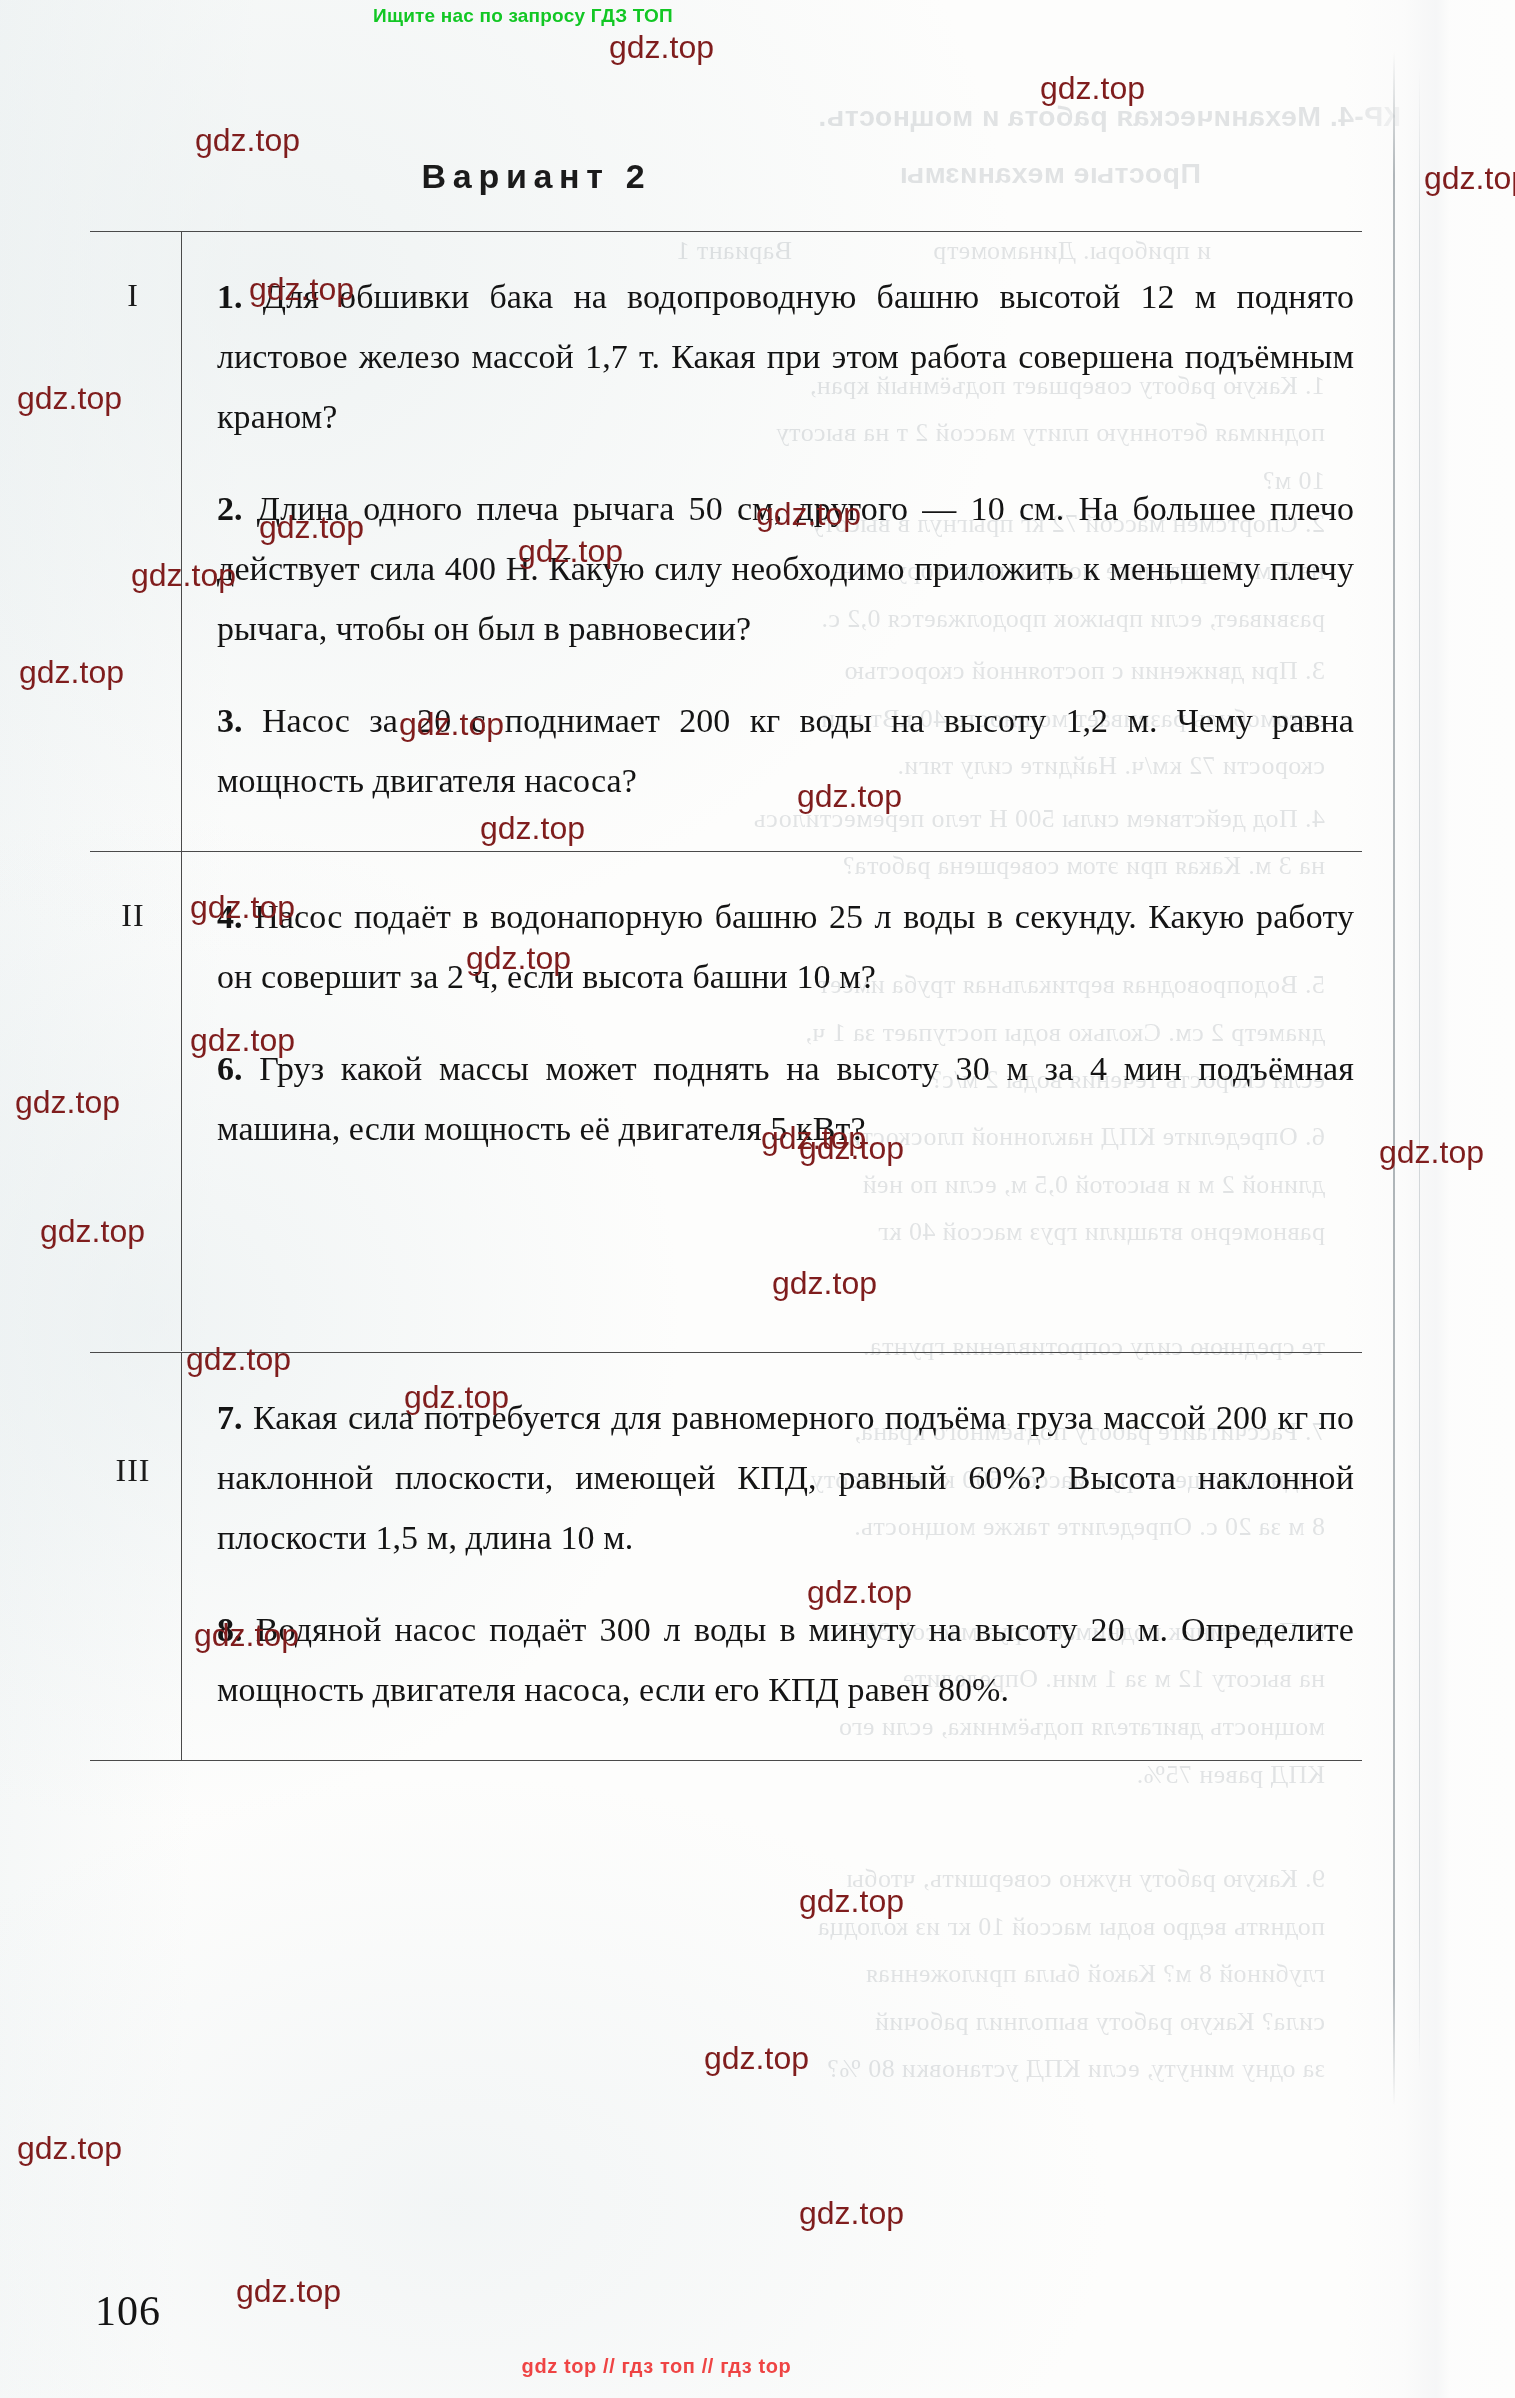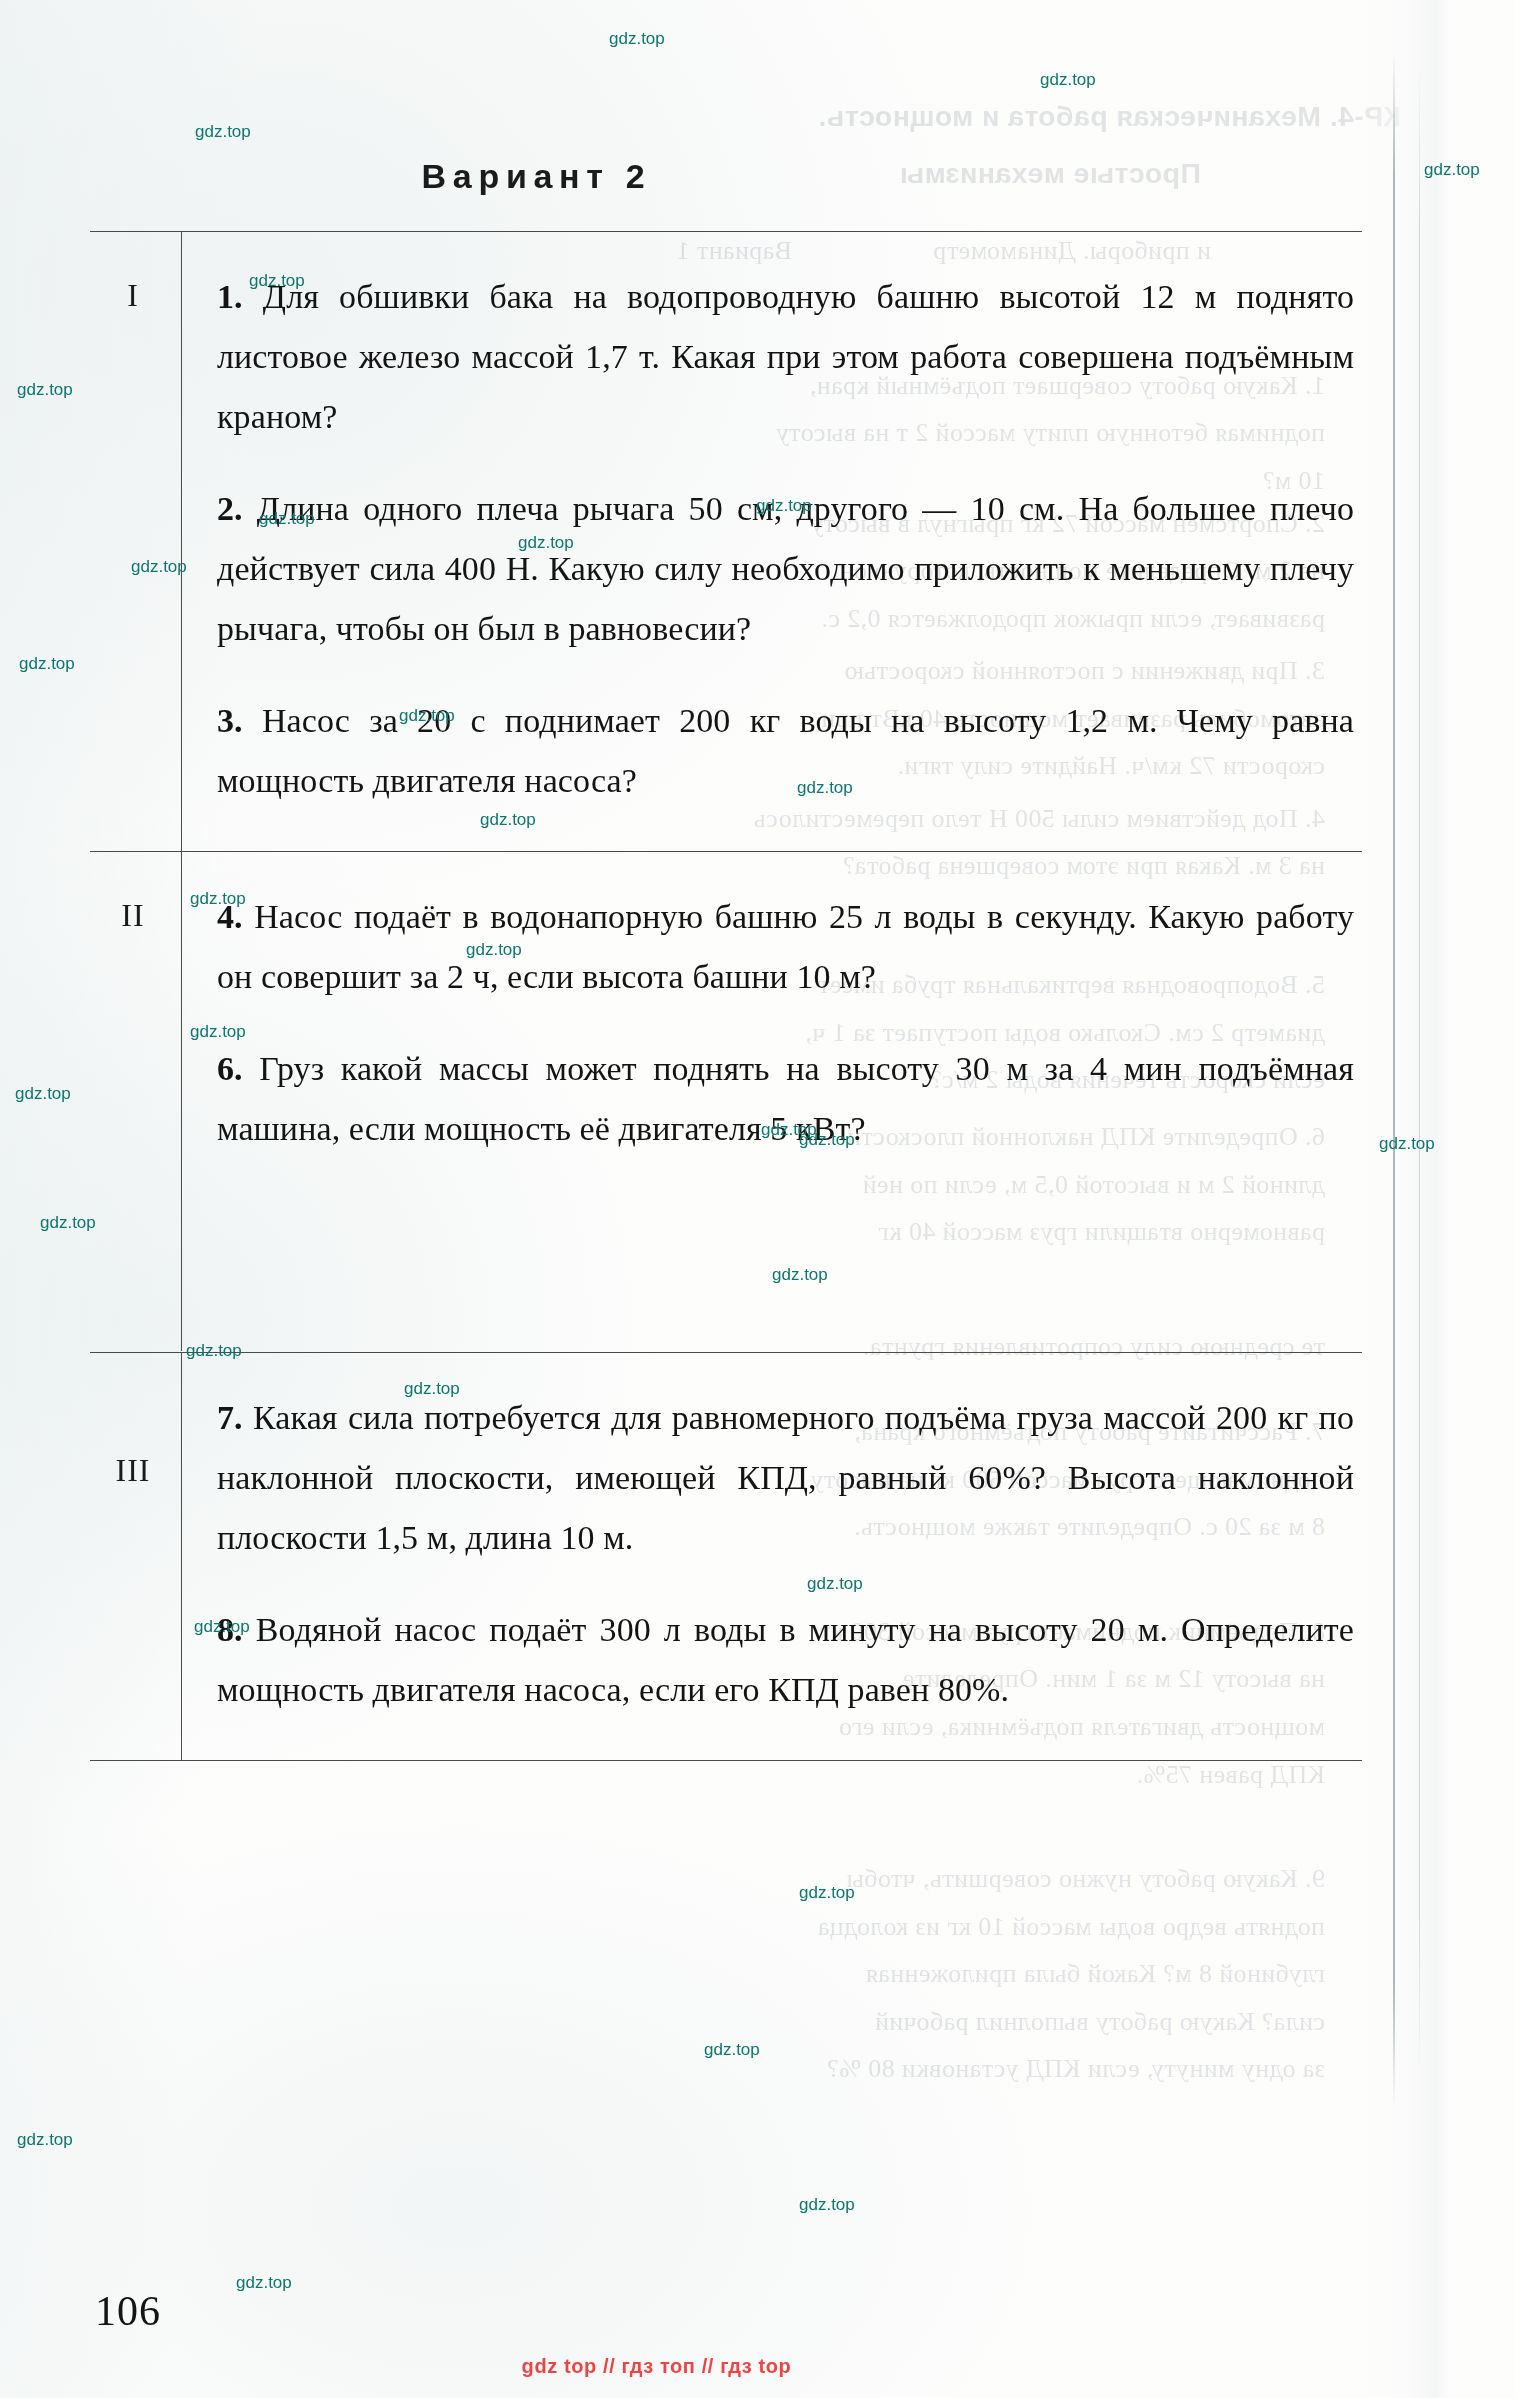--- a/index.html
+++ b/index.html
@@ -180,22 +180,22 @@
     font-family: "Liberation Serif", serif;
     font-size: 42px;
     color: #141414;
     letter-spacing: 1px;
   }
 
   
   .wm {
     position: absolute;
     font-family: "Liberation Sans", sans-serif;
-    font-size: 17px;
-    color: #0f766e;
+    font-size: 32px;
+    color: #7f1d1d;
     white-space: nowrap;
     pointer-events: none;
   }
   .footer-wm {
     position: absolute;
     left: 0;
     top: 2355px;
     width: 1313px;
     text-align: center;
     font-family: "Liberation Sans", sans-serif;
@@ -247,20 +247,21 @@
       <div class="st-line" style="left: 190px; top: 1912px;">поднять ведро воды массой 10 кг из колодца</div>
       <div class="st-line" style="left: 190px; top: 1959px;">глубиной 8 м? Какой была приложенная</div>
       <div class="st-line" style="left: 190px; top: 2007px;">сила? Какую работу выполнил рабочий</div>
       <div class="st-line" style="left: 190px; top: 2054px;">за одну минуту, если КПД установки 80 %?</div>
     </div>
 
   <div class="gutter"></div>
   <div class="gutter-line"></div>
   <div class="gutter-line2"></div>
 
+  <div class="promo" style="color: rgb(18, 199, 36);">Ищите нас по запросу ГДЗ ТОП</div>
 
   <div class="content">
     <div class="title">Вариант 2</div>
 
     <div id="sections-root">
         <div class="rule" style="top: 231px;"></div>
         <div class="problems" style="top: 267px; position: absolute;">
           <p class="problem"><b>1.</b> Для обшивки бака на водопроводную башню вы­сотой 12 м поднято листовое железо массой 1,7 т. Какая при этом работа совершена подъёмным кра­ном?</p>
           <p class="problem"><b>2.</b> Длина одного плеча рычага 50 см, другого — 10 см. На большее плечо действует сила 400 Н. Ка­кую силу необходимо приложить к меньшему пле­чу рычага, чтобы он был в равновесии?</p>
           <p class="problem"><b>3.</b> Насос за 20 с поднимает 200 кг воды на высоту 1,2 м. Чему равна мощность двигателя насоса?</p>

